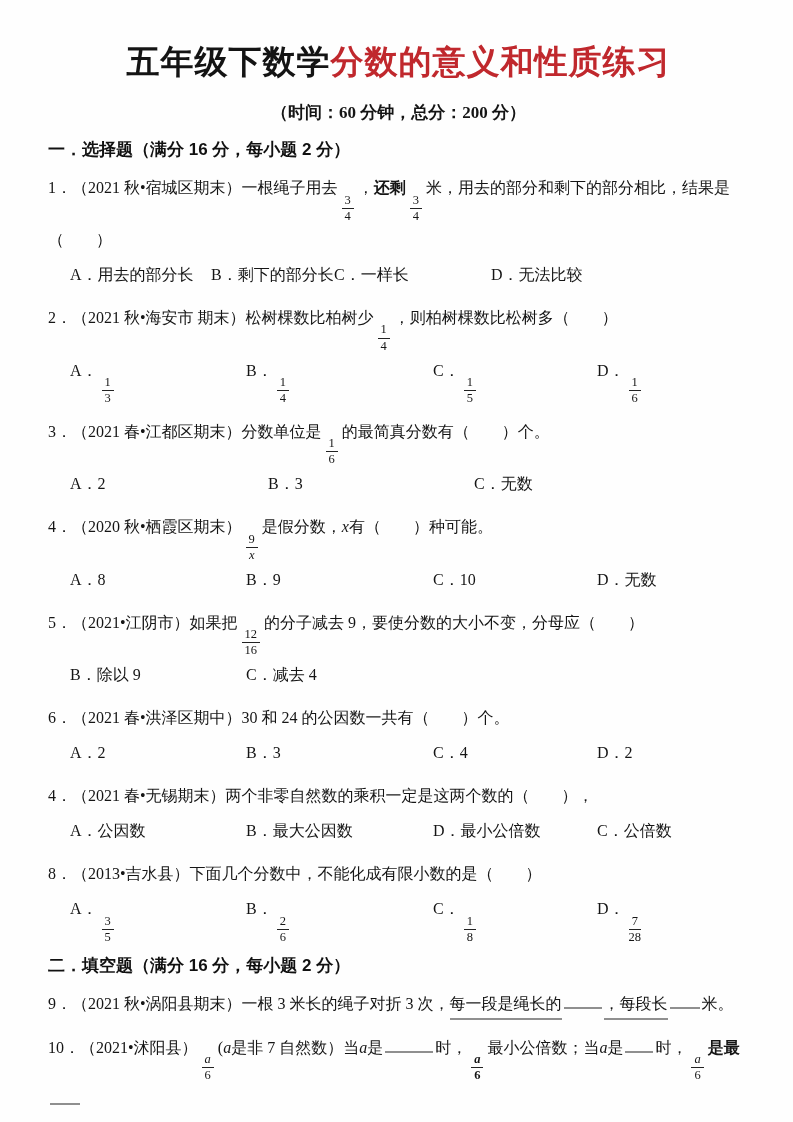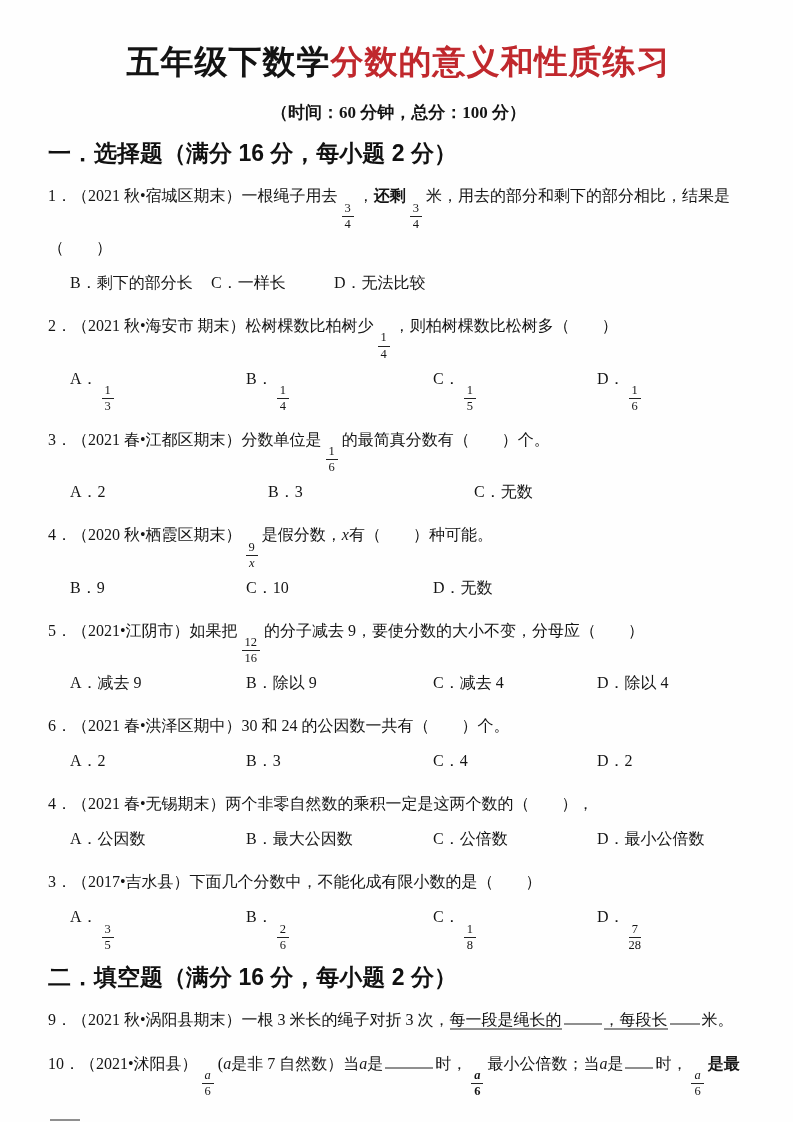--- a/index.html
+++ b/index.html
@@ -11,27 +11,27 @@
   }
   h1{
     margin:14px 0 10px;text-align:center;
     font-family:"Liberation Sans","DejaVu Sans",sans-serif;
     font-size:33px;font-weight:bold;color:#141414;letter-spacing:1px;
   }
   h1 .red{color:#c0282d;}
   .subtitle{text-align:center;font-weight:bold;font-size:17px;margin:16px 0 14px;}
   .sec-head{
     font-family:"Liberation Sans","DejaVu Sans",sans-serif;
-    font-weight:bold;font-size:23px;margin:10px 0 10px;color:#111;
+    font-weight:bold;font-size:17px;margin:10px 0 10px;color:#111;
   }
   .question{margin-bottom:9px;}
   .q-line{line-height:2.15;min-height:30px;}
   .b{font-weight:bold;}
   .i{font-style:italic;}
-  .u{border-bottom:2px solid #8f8f8f;padding-bottom:0;}
+  .u{border-bottom:2px solid #8f8f8f;padding-bottom:6px;}
   .blank{
     display:inline-block;height:0.95em;vertical-align:baseline;
     border-bottom:2px solid #8f8f8f;margin:0 2px;
   }
   .frac{
     display:inline-flex;flex-direction:column;align-items:center;
     vertical-align:-0.85em;line-height:1.05;margin:0 4px;
     font-size:12.5px;
   }
   .frac .fn{padding:0 3px 1px;border-bottom:1.2px solid #222;}
@@ -42,33 +42,34 @@
   .opts.l-std4{grid-template-columns:176px 187px 164px auto;}
   .opts.l-std3{grid-template-columns:198px 206px auto;}
   .opt{white-space:nowrap;}
 </style>
 </head>
 <body>
 
 <div class="sheet">
   <h1><span>五年级下数学</span><span class="red" style="color: rgb(192, 40, 45);">分数的意义和性质练习</span></h1>
 
-  <div class="subtitle">（时间：60 分钟，总分：100 分）</div>
+  <div class="subtitle">（时间：60 分钟，总分：200 分）</div>
 
   <div class="sec-head">一．选择题（满分 16 分，每小题 2 分）</div>
   <div>
       <div class="question">
         <div class="q-line"><span class="">1．（2021 秋•宿城区期末）一根绳子用去</span><span class="frac">
             <span class="fn">3</span>
             <span class="fd">4</span>
           </span><span class="">，</span><span class="b">还剩</span><span class="frac">
             <span class="fn">3</span>
             <span class="fd">4</span>
           </span><span class="">米，用去的部分和剩下的部分相比，结果是（　　）</span></div>
         <div class="opts l-q1">
+          <span class="opt"><span class="">A．用去的部分长</span></span>
           <span class="opt"><span class="">B．剩下的部分长</span></span>
           <span class="opt"><span class="">C．一样长</span></span>
           <span class="opt"><span class="">D．无法比较</span></span>
         </div>
       </div>
       <div class="question">
         <div class="q-line"><span class="">2．（2021 秋•海安市 期末）松树棵数比柏树少</span><span class="frac">
             <span class="fn">1</span>
             <span class="fd">4</span>
           </span><span class="">，则柏树棵数比松树多（　　）</span></div>
@@ -101,57 +102,56 @@
           <span class="opt"><span class="">B．3</span></span>
           <span class="opt"><span class="">C．无数</span></span>
         </div>
       </div>
       <div class="question">
         <div class="q-line"><span class="">4．（2020 秋•栖霞区期末）</span><span class="frac">
             <span class="fn">9</span>
             <span class="fd i">x</span>
           </span><span class="">是假分数，</span><span class="i">x</span><span class="">有（　　）种可能。</span></div>
         <div class="opts l-std4">
+          <span class="opt"><span class="">A．8</span></span>
           <span class="opt"><span class="">B．9</span></span>
           <span class="opt"><span class="">C．10</span></span>
           <span class="opt"><span class="">D．无数</span></span>
         </div>
       </div>
       <div class="question">
         <div class="q-line"><span class="">5．（2021•江阴市）如果把</span><span class="frac">
             <span class="fn">12</span>
             <span class="fd">16</span>
           </span><span class="">的分子减去 9，要使分数的大小不变，分母应（　　）</span></div>
         <div class="opts l-std4">
-          <span class="opt"><span class="">A．减去 9</span></span>
           <span class="opt"><span class="">B．除以 9</span></span>
           <span class="opt"><span class="">C．减去 4</span></span>
-          <span class="opt"><span class="">D．除以 4</span></span>
         </div>
       </div>
       <div class="question">
         <div class="q-line"><span class="">6．（2021 春•洪泽区期中）30 和 24 的公因数一共有（　　）个。</span></div>
         <div class="opts l-std4">
           <span class="opt"><span class="">A．2</span></span>
           <span class="opt"><span class="">B．3</span></span>
           <span class="opt"><span class="">C．4</span></span>
           <span class="opt"><span class="">D．2</span></span>
         </div>
       </div>
       <div class="question">
         <div class="q-line"><span class="">4．（2021 春•无锡期末）两个非零自然数的乘积一定是这两个数的（　　），</span></div>
         <div class="opts l-std4">
           <span class="opt"><span class="">A．公因数</span></span>
           <span class="opt"><span class="">B．最大公因数</span></span>
+          <span class="opt"><span class="">D．最小公倍数</span></span>
           <span class="opt"><span class="">C．公倍数</span></span>
-          <span class="opt"><span class="">D．最小公倍数</span></span>
         </div>
       </div>
       <div class="question">
-        <div class="q-line"><span class="">3．（2017•吉水县）下面几个分数中，不能化成有限小数的是（　　）</span></div>
+        <div class="q-line"><span class="">8．（2013•吉水县）下面几个分数中，不能化成有限小数的是（　　）</span></div>
         <div class="opts l-std4">
           <span class="opt"><span class="">A．</span><span class="frac">
               <span class="fn">3</span>
               <span class="fd">5</span>
             </span></span>
           <span class="opt"><span class="">B．</span><span class="frac">
               <span class="fn">2</span>
               <span class="fd">6</span>
             </span></span>
           <span class="opt"><span class="">C．</span><span class="frac">

